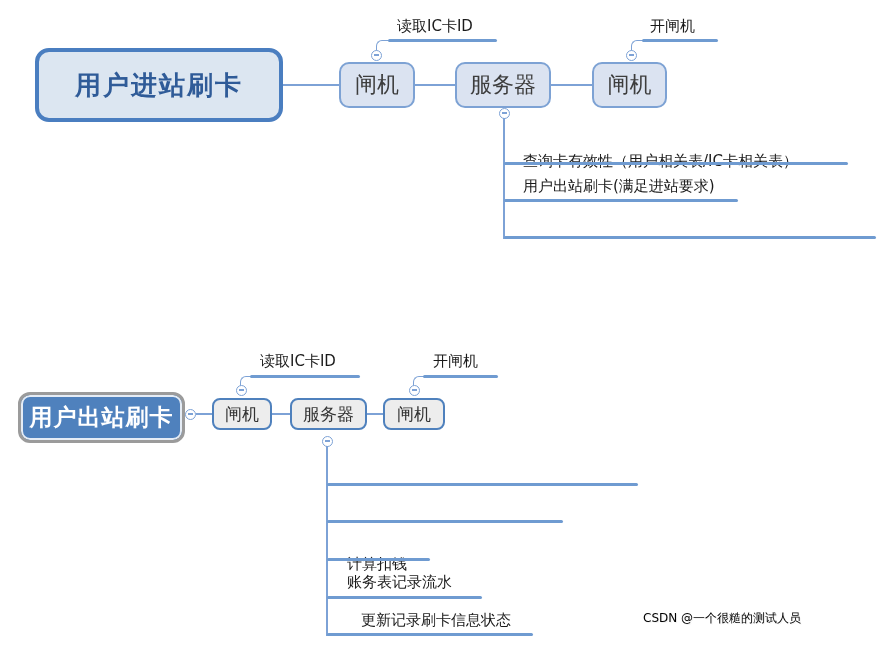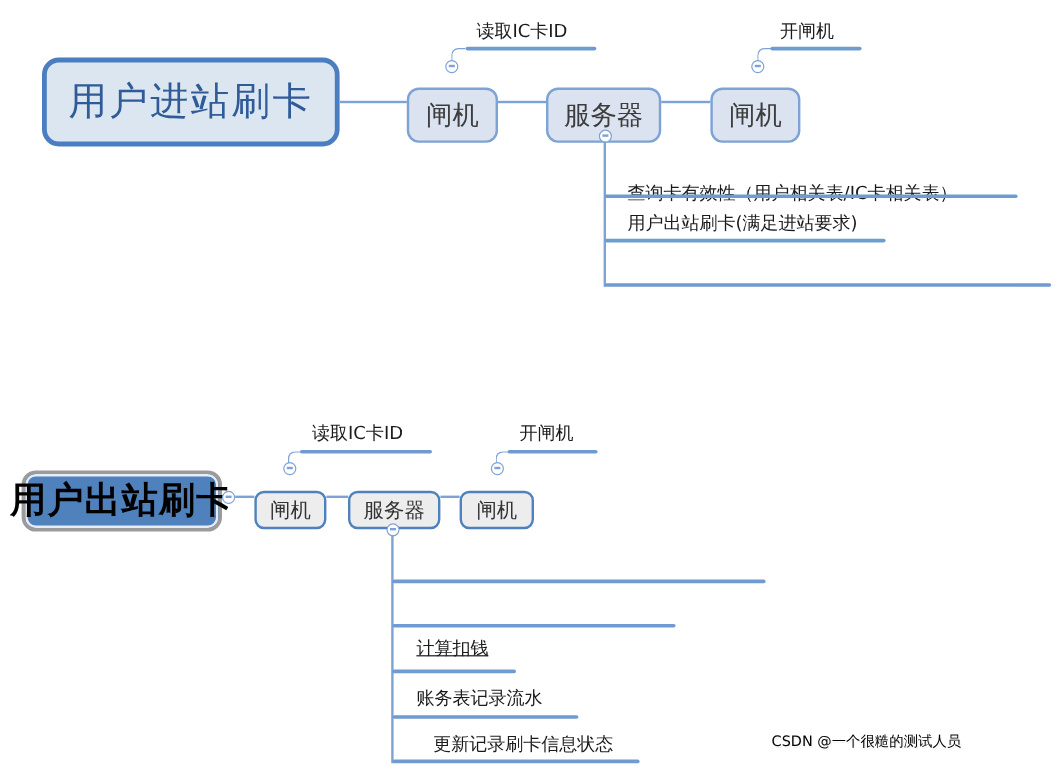--- a/index.html
+++ b/index.html
@@ -15,32 +15,32 @@
     --branch-border-bottom:#4f81bd;
     --branch-fill-bottom:#ededed;
   }
   html,body{margin:0;padding:0;}
   body{font-family:"DejaVu Sans",sans-serif;background:#fff;}
   #canvas{position:relative;width:885px;height:646px;background:#ffffff;overflow:hidden;}
 
   .node{position:absolute;display:flex;align-items:center;justify-content:center;
         box-sizing:border-box;background:var(--branch-fill-top);
         border:2.5px solid var(--branch-border-top);border-radius:10px;
-        color:#3d3d3d;font-size:22px;white-space:nowrap;cursor:default;margin-top:11px;}
+        color:#3d3d3d;font-size:22px;white-space:nowrap;cursor:default;}
   .node.small{border-color:var(--branch-border-bottom);background:var(--branch-fill-bottom);
         font-size:17px;border-radius:8px;border-width:2.5px;color:#333;}
   .root-top{position:absolute;display:flex;align-items:center;justify-content:center;
         box-sizing:border-box;background:var(--top-fill);
         border:4px solid var(--top-border);border-radius:14px;
-        color:var(--top-text);font-size:32px;font-weight:normal;letter-spacing:2px;white-space:nowrap;}
+        color:var(--top-text);font-size:26px;font-weight:bold;letter-spacing:2px;white-space:nowrap;}
   .root-bottom{position:absolute;display:flex;align-items:center;justify-content:center;
         box-sizing:border-box;background:var(--bottom-main-fill);
         border:3.5px solid var(--bottom-main-border);border-radius:12px;
         box-shadow:inset 0 0 0 2px rgba(255,255,255,.85);
-        color:#000000;font-size:30px;font-weight:bold;letter-spacing:1px;white-space:nowrap;}
+        color:#ffffff;font-size:23px;font-weight:bold;letter-spacing:1px;white-space:nowrap;}
 
   .hline{position:absolute;height:1.5px;background:var(--line);}
   .vline{position:absolute;width:1.5px;background:var(--line);}
   .ubar{position:absolute;height:3px;background:var(--bar);border-radius:2px;}
   .elbow{position:absolute;box-sizing:border-box;border-left:1.5px solid var(--line);
          border-top:1.5px solid var(--line);border-top-left-radius:6px;}
 
   .collapse{position:absolute;width:11px;height:11px;box-sizing:border-box;
         border:1.5px solid var(--line);border-radius:50%;background:#fff;
         display:flex;align-items:center;justify-content:center;cursor:pointer;}
@@ -115,21 +115,21 @@
   <div class="ubar" style="left:423px;top:375px;width:75px;"></div>
   <div class="topic" style="left:433px;top:351px;">开闸机</div>
 
   <div class="collapse" style="left:321.5px;top:435.5px;"></div>
   <div class="vline" style="left:326px;top:446px;height:190px;"></div>
 
   <div class="ubar" style="left:327px;top:483px;width:311px;"></div>
 
   <div class="ubar" style="left:327px;top:520px;width:236px;"></div>
 
-  <div class="topic" style="left:347px;top:530px;text-decoration:underline;">计算扣钱</div>
+  <div class="topic" style="left:347px;top:554px;">计算扣钱</div>
   <div class="ubar" style="left:327px;top:558px;width:103px;"></div>
 
   <div class="topic" style="left:347px;top:572px;">账务表记录流水</div>
   <div class="ubar" style="left:327px;top:596px;width:155px;"></div>
 
   <div class="topic" style="left:361px;top:610px;">更新记录刷卡信息状态</div>
   <div class="ubar" style="left:327px;top:633px;width:206px;"></div>
 
   <div class="watermark" style="left:643px;top:610px;">CSDN @一个很糙的测试人员</div>
 

